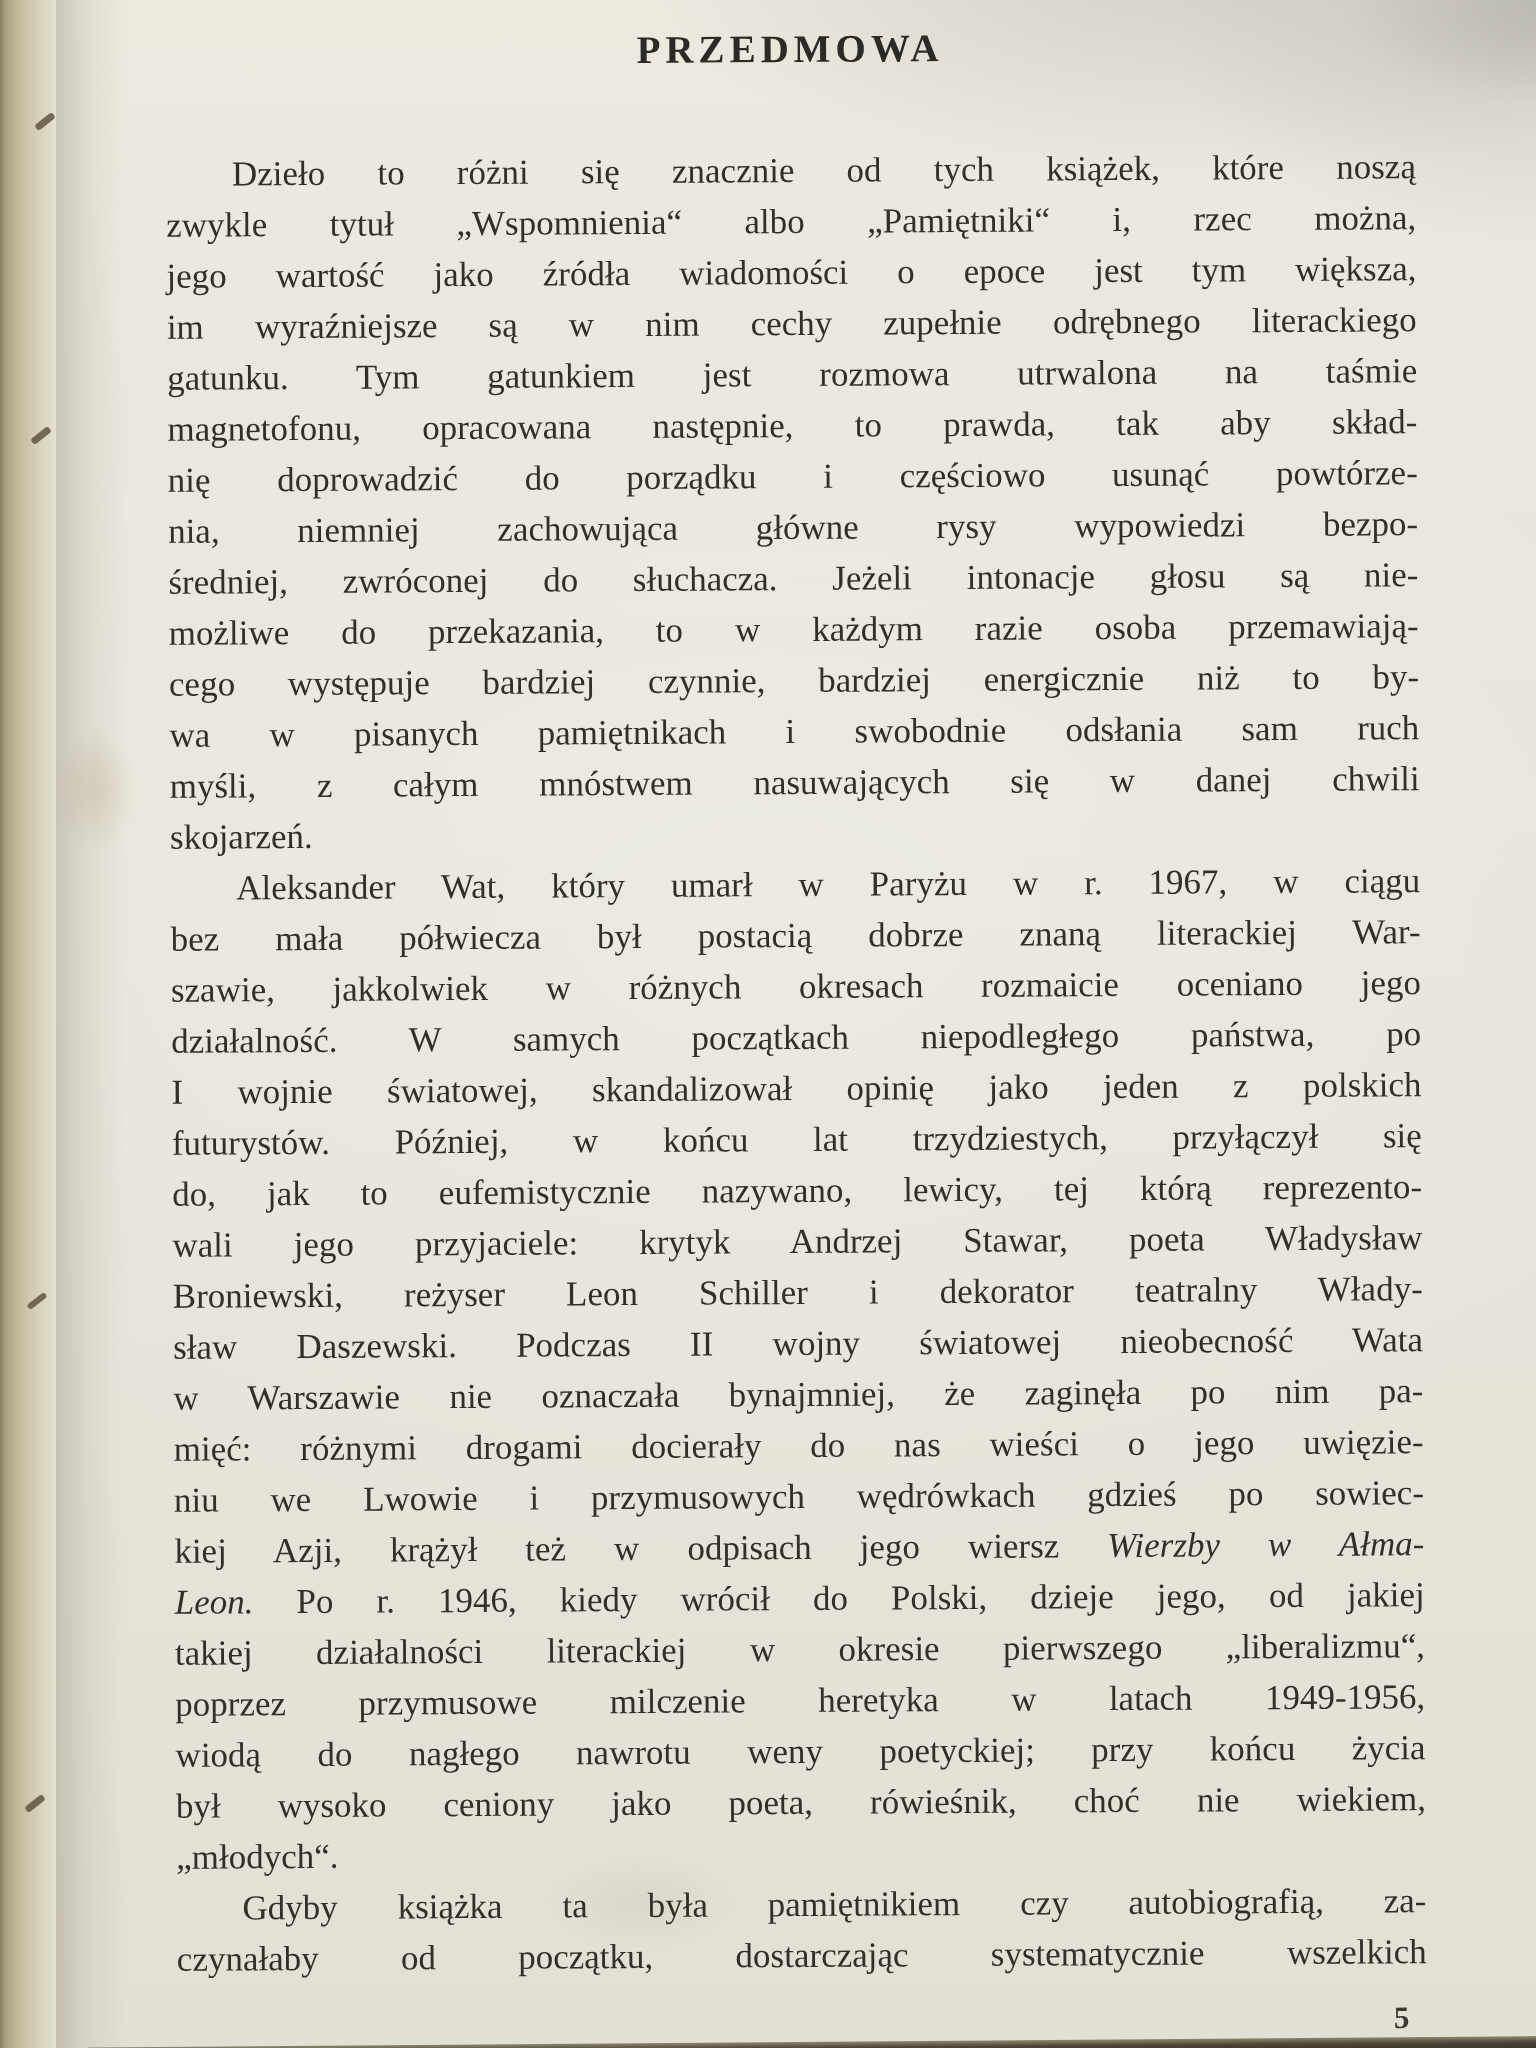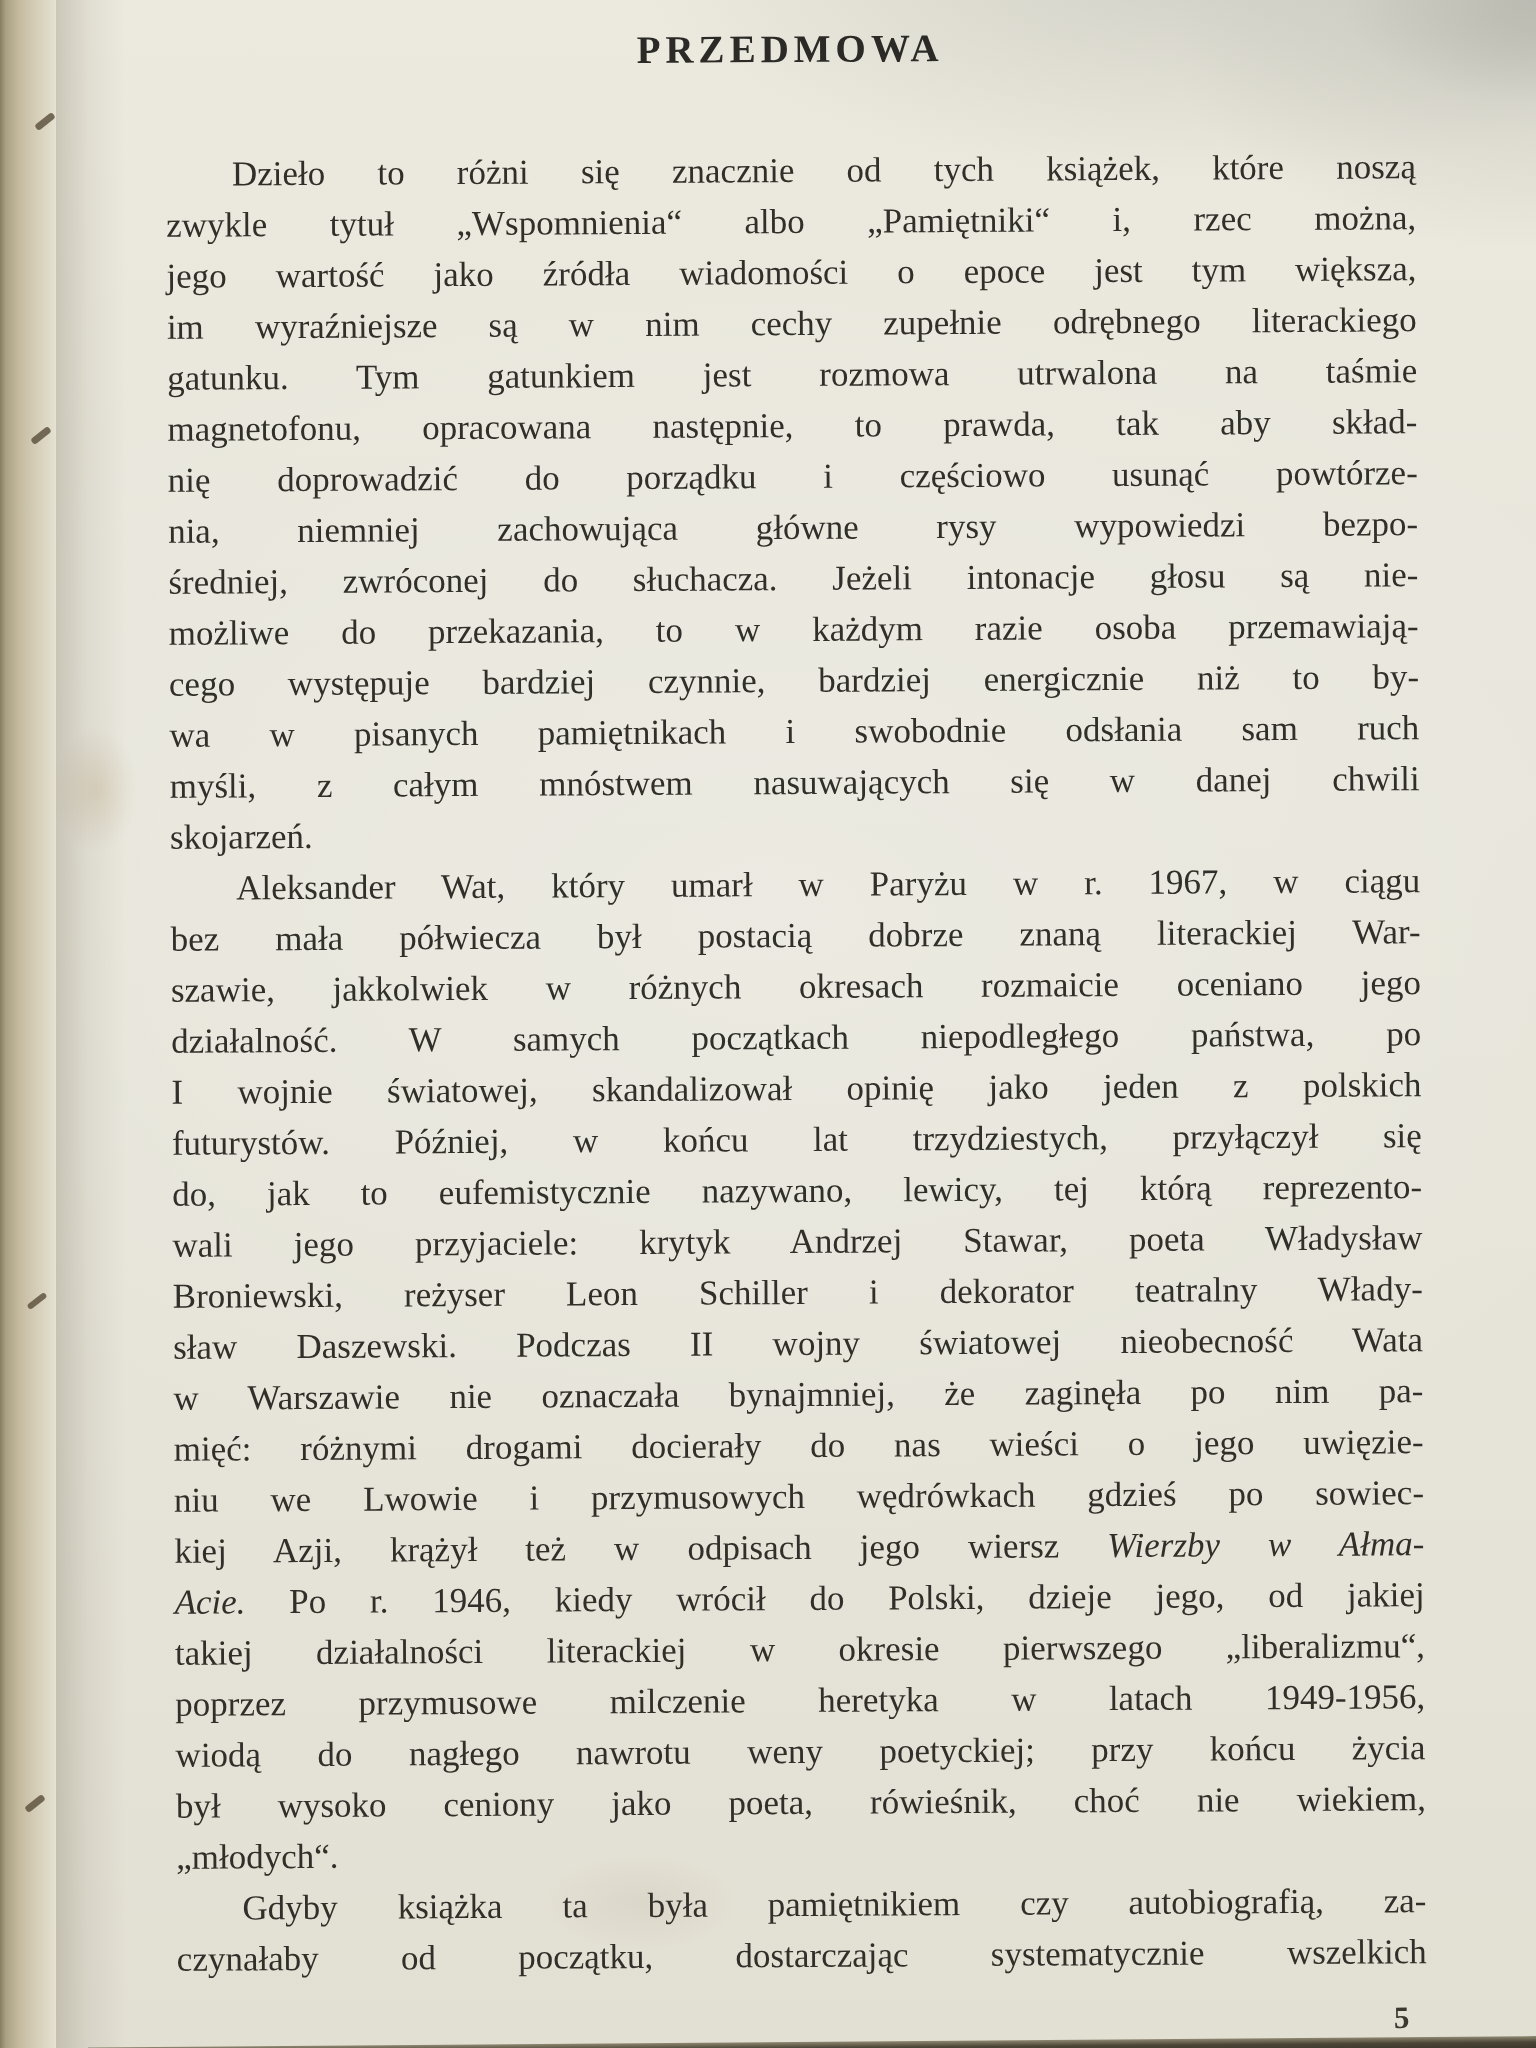--- a/index.html
+++ b/index.html
@@ -107,21 +107,21 @@
           <div class="line">I wojnie światowej, skandalizował opinię jako jeden z polskich</div>
           <div class="line">futurystów. Później, w końcu lat trzydziestych, przyłączył się</div>
           <div class="line">do, jak to eufemistycznie nazywano, lewicy, tej którą reprezento-</div>
           <div class="line">wali jego przyjaciele: krytyk Andrzej Stawar, poeta Władysław</div>
           <div class="line">Broniewski, reżyser Leon Schiller i dekorator teatralny Włady-</div>
           <div class="line">sław Daszewski. Podczas II wojny światowej nieobecność Wata</div>
           <div class="line">w Warszawie nie oznaczała bynajmniej, że zaginęła po nim pa-</div>
           <div class="line">mięć: różnymi drogami docierały do nas wieści o jego uwięzie-</div>
           <div class="line">niu we Lwowie i przymusowych wędrówkach gdzieś po sowiec-</div>
           <div class="line">kiej Azji, krążył też w odpisach jego wiersz <span class="it">Wierzby w Ałma-</span></div>
-          <div class="line"><span class="it">Acie.</span> Po r. 1946, kiedy wrócił do Polski, dzieje jego, od jakiej</div>
+          <div class="line"><span class="it">Leon.</span> Po r. 1946, kiedy wrócił do Polski, dzieje jego, od jakiej</div>
           <div class="line">takiej działalności literackiej w okresie pierwszego „liberalizmu“,</div>
           <div class="line">poprzez przymusowe milczenie heretyka w latach 1949-1956,</div>
           <div class="line">wiodą do nagłego nawrotu weny poetyckiej; przy końcu życia</div>
           <div class="line">był wysoko ceniony jako poeta, rówieśnik, choć nie wiekiem,</div>
           <div class="line">„młodych“.</div>
         </div>
         <div class="para">
           <div class="line">Gdyby książka ta była pamiętnikiem czy autobiografią, za-</div>
           <div class="line">czynałaby od początku, dostarczając systematycznie wszelkich</div>
         </div>

